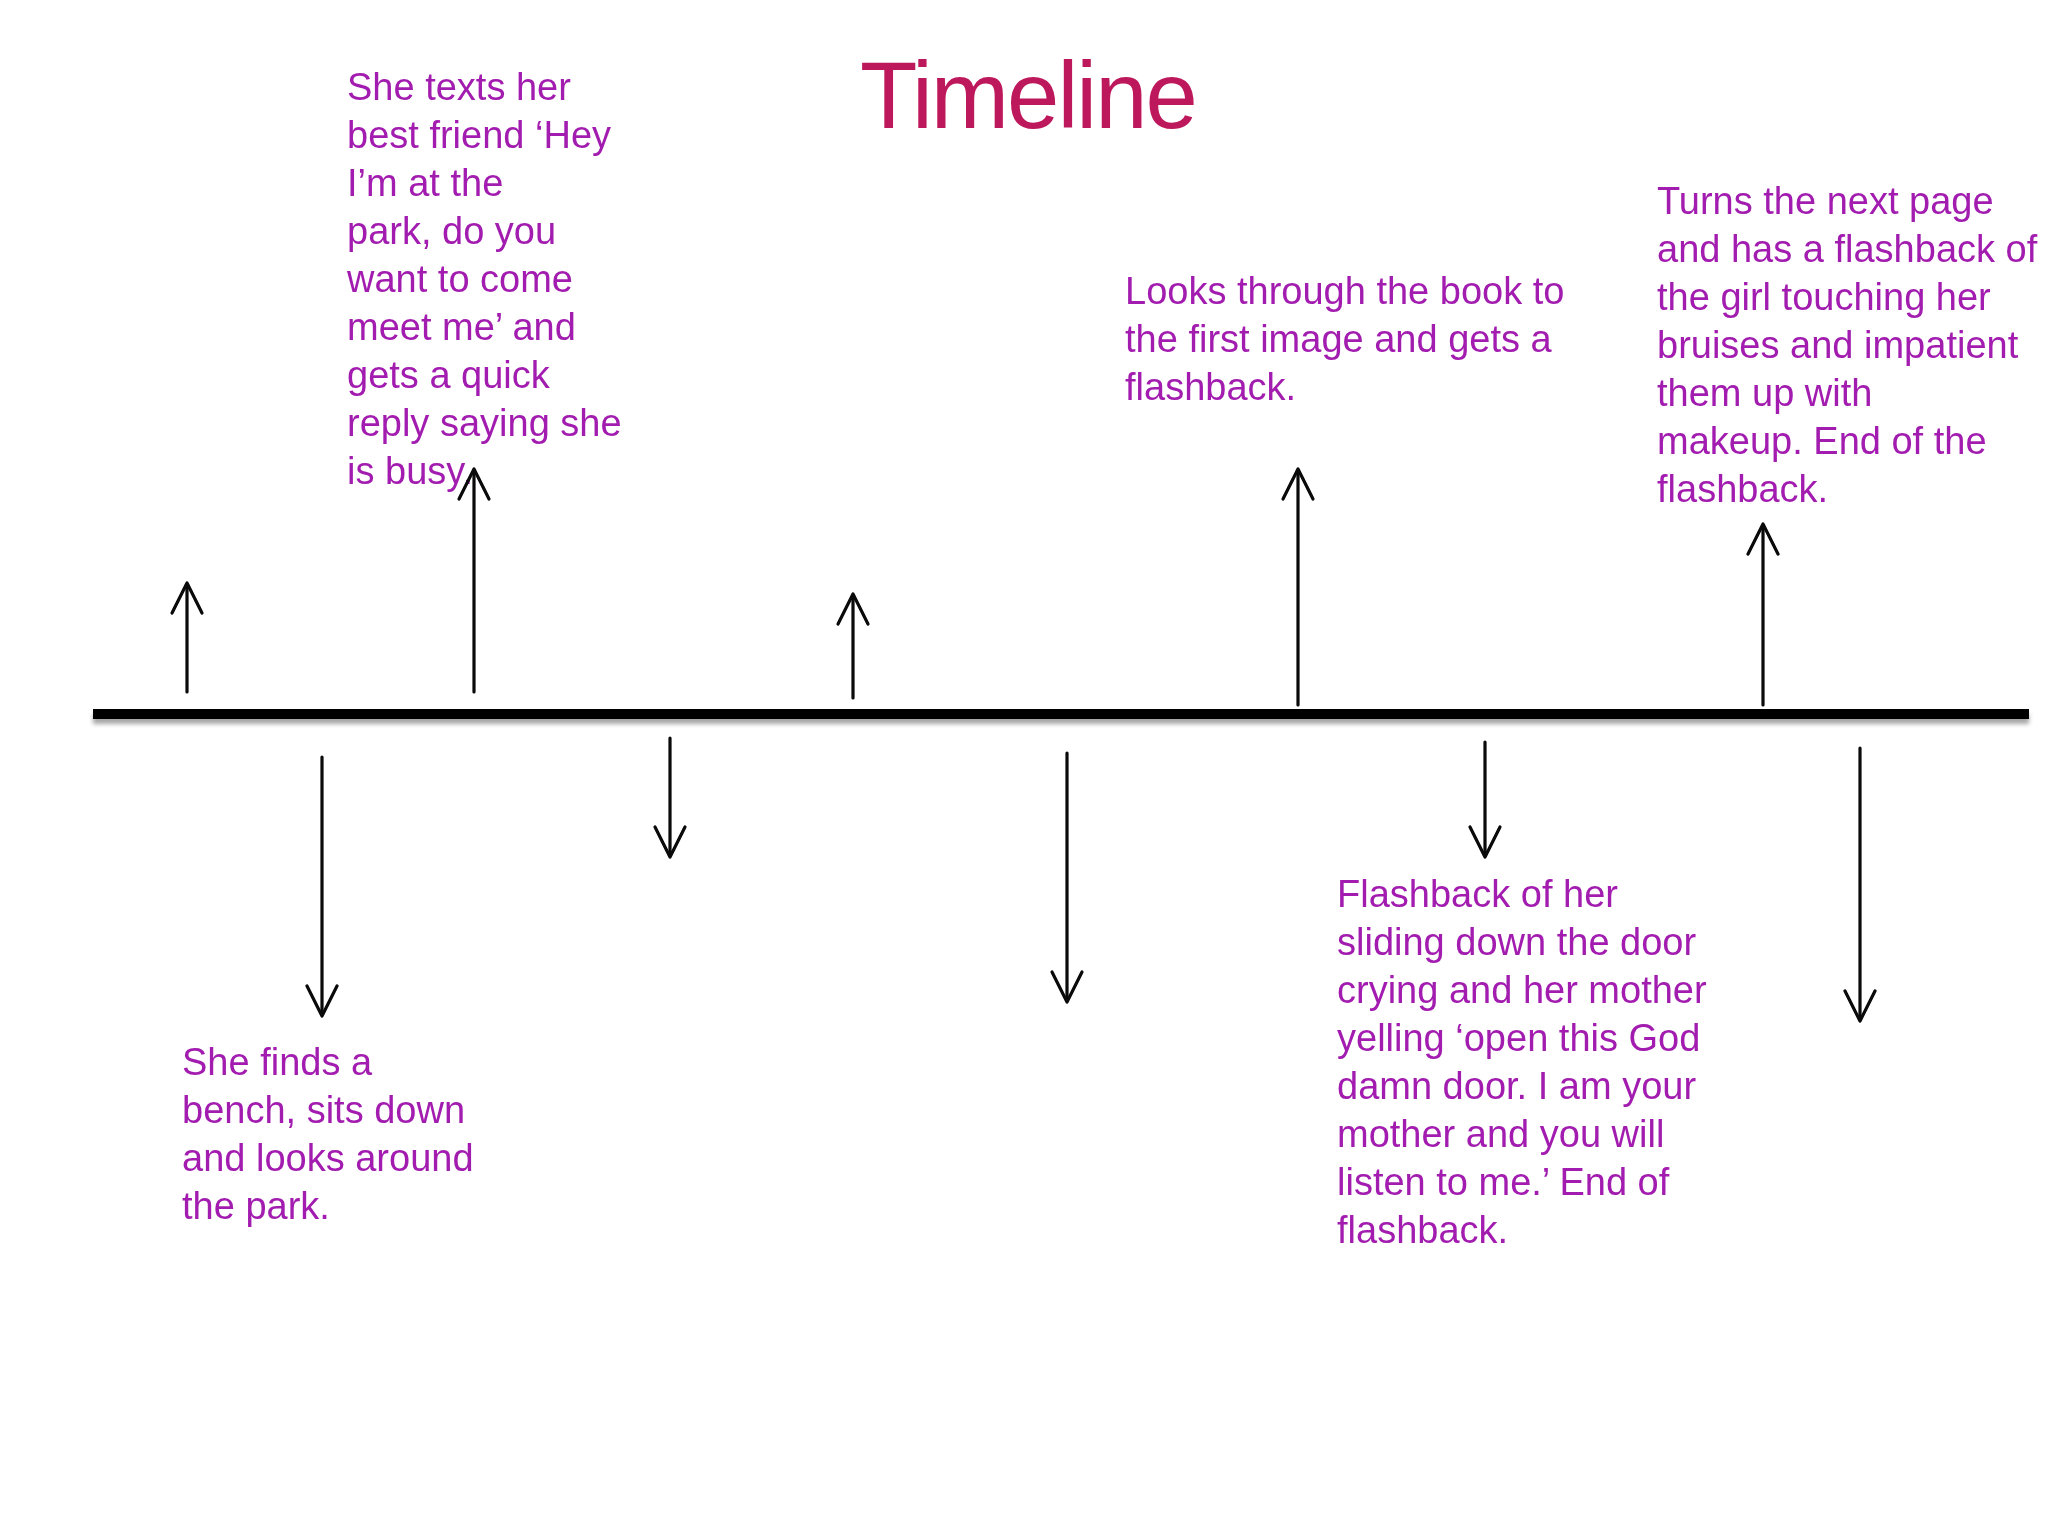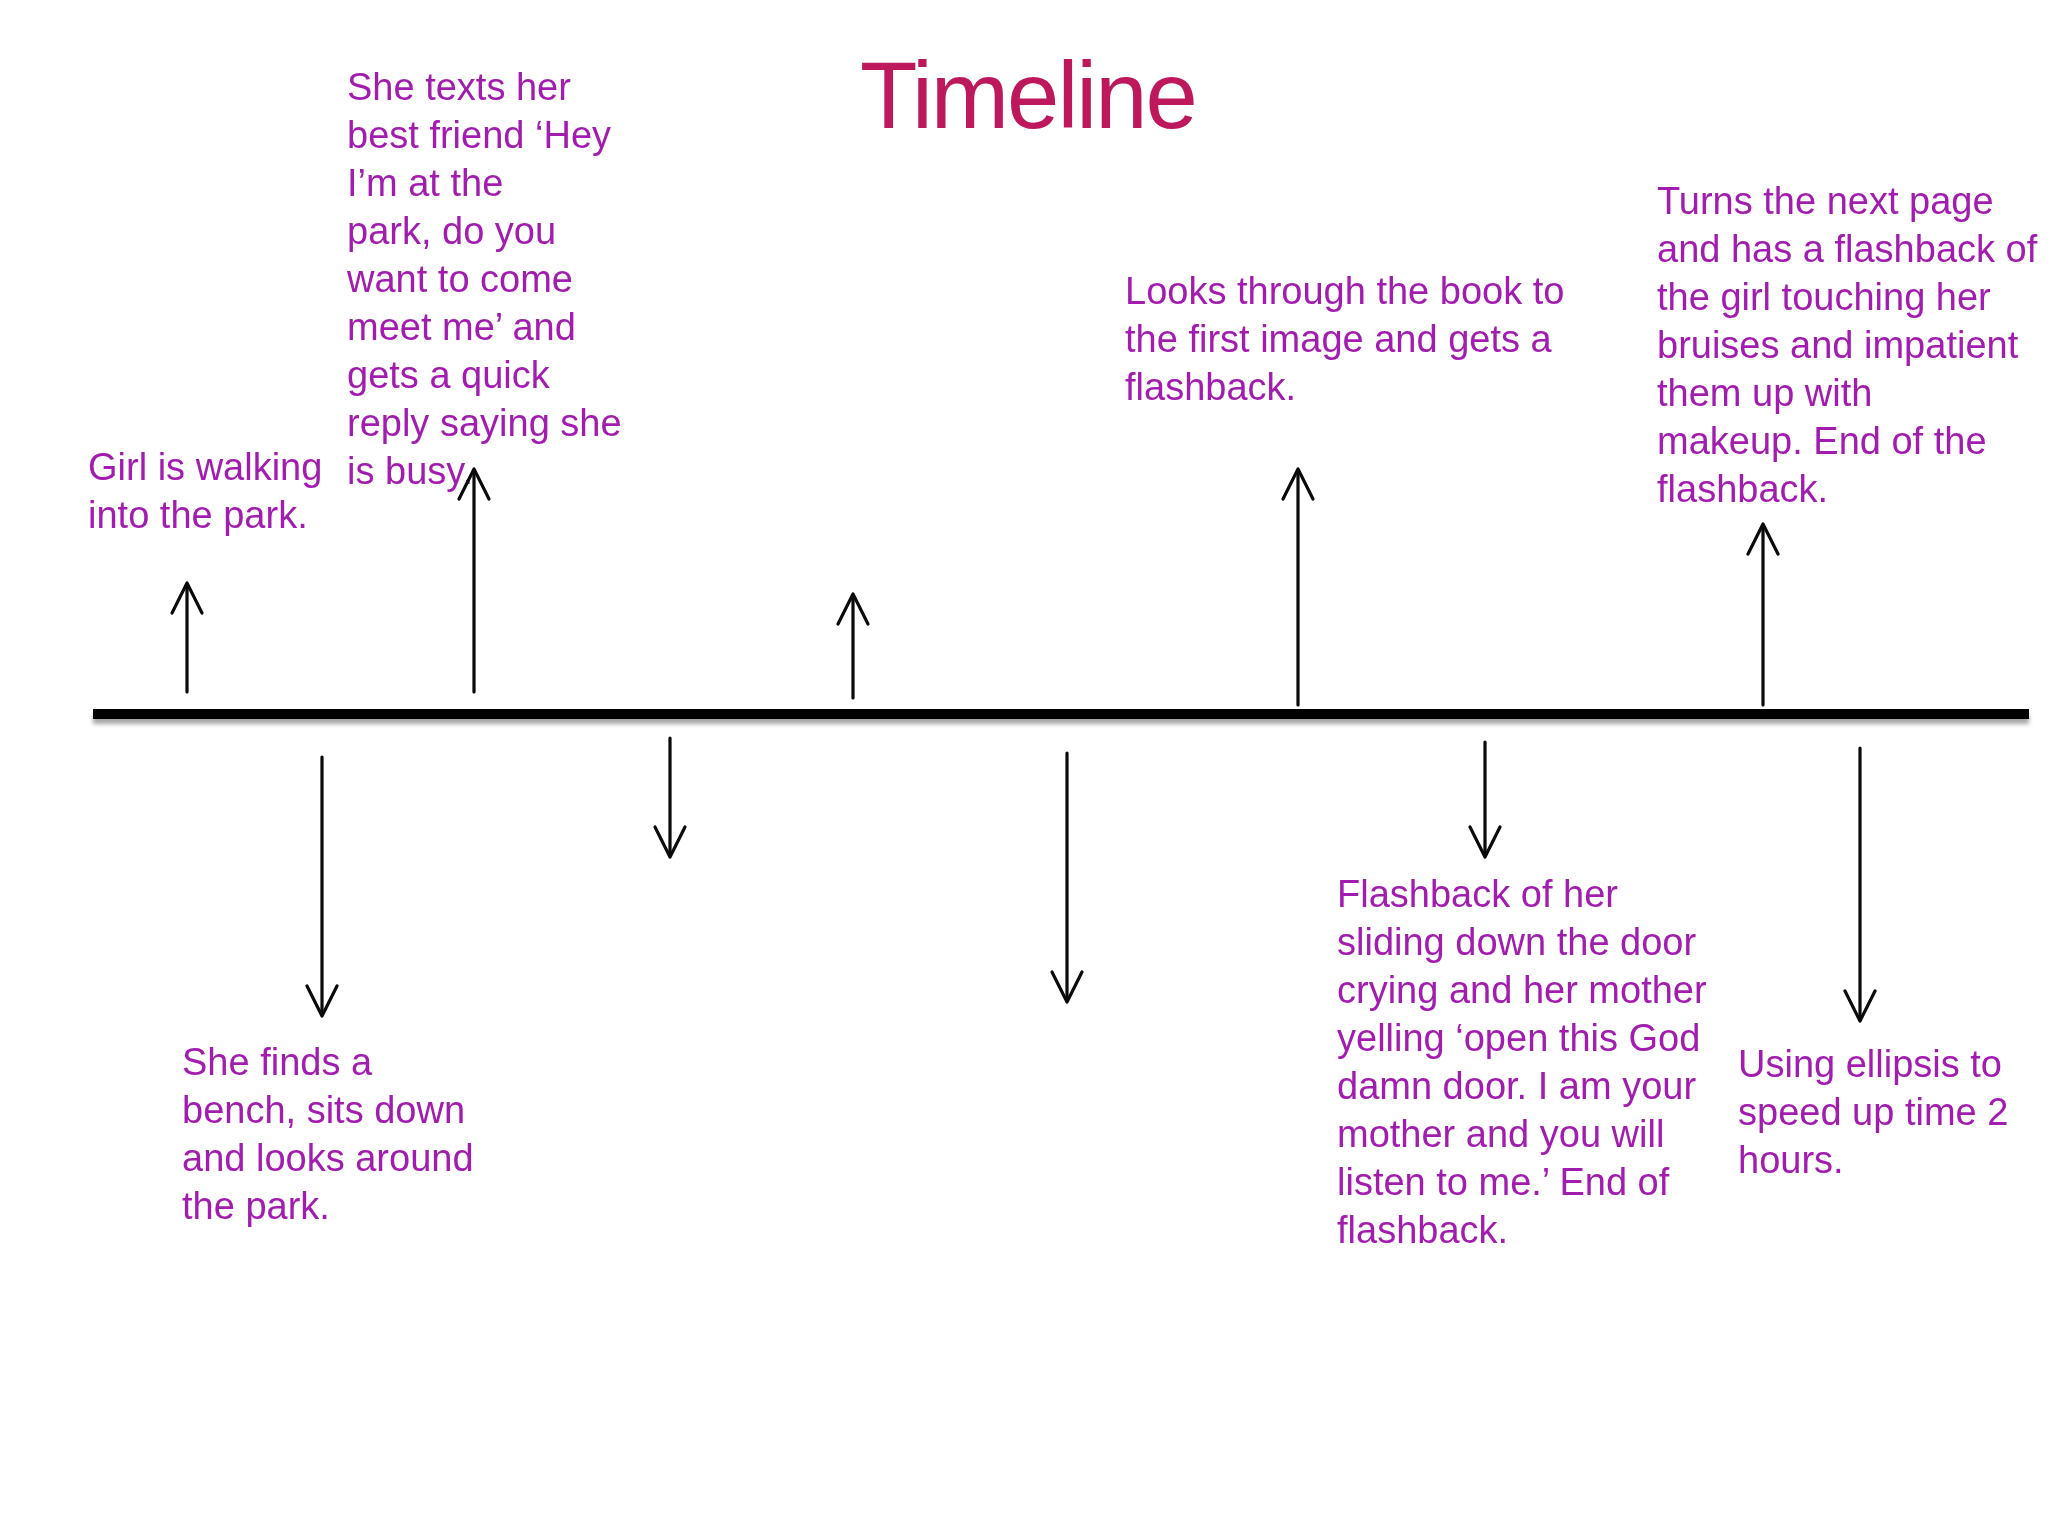--- a/index.html
+++ b/index.html
@@ -37,22 +37,20 @@
     position:absolute;left:0;top:0;width:2048px;height:1536px;
   }
 </style>
 </head>
 <body>
 
 <div class="canvas">
 
   <div class="page-title">Timeline</div>
 
-  <div class="tb" style="left:88px;  top:443px; width:300px;">Girl is walking
-into the park.</div>
   <div class="tb" style="left:347px; top:63px;  width:320px;">She texts her
 best friend ‘Hey
 I’m at the
 park, do you
 want to come
 meet me’ and
 gets a quick
 reply saying she
 is busy.</div>
   <div class="tb" style="left:1125px;top:267px; width:470px;">Looks through the book to
@@ -71,23 +69,20 @@
 and looks around
 the park.</div>
   <div class="tb" style="left:1337px;top:870px; width:400px;">Flashback of her
 sliding down the door
 crying and her mother
 yelling ‘open this God
 damn door. I am your
 mother and you will
 listen to me.’ End of
 flashback.</div>
-  <div class="tb" style="left:1738px;top:1040px;width:300px;">Using ellipsis to
-speed up time 2
-hours.</div>
 
   <div class="timeline-bar"></div>
 
   <svg class="arrows" viewBox="0 0 2048 1536">
     <g stroke="#0a0a0a" stroke-width="3.2" fill="none" stroke-linecap="round" stroke-linejoin="round">
 
       <g>
         <line x1="187" y1="692" x2="187" y2="585"></line>
           <polyline points="172,613 187,583 202,613"></polyline>
       </g>

